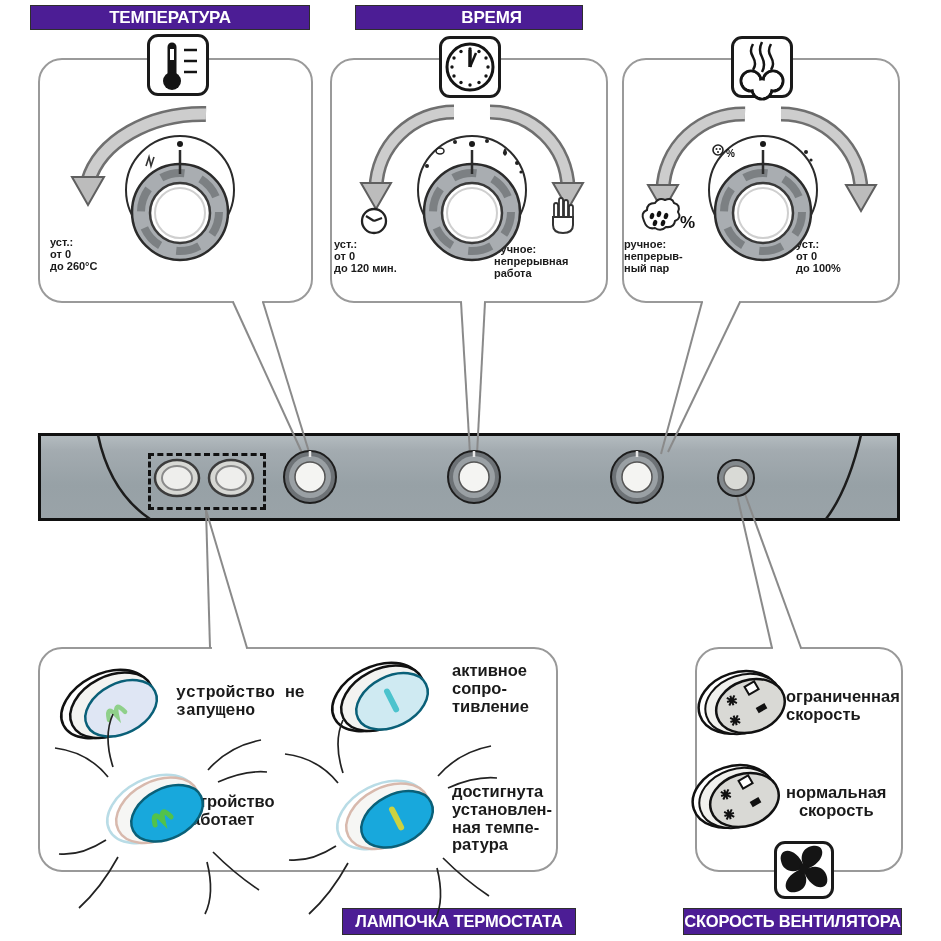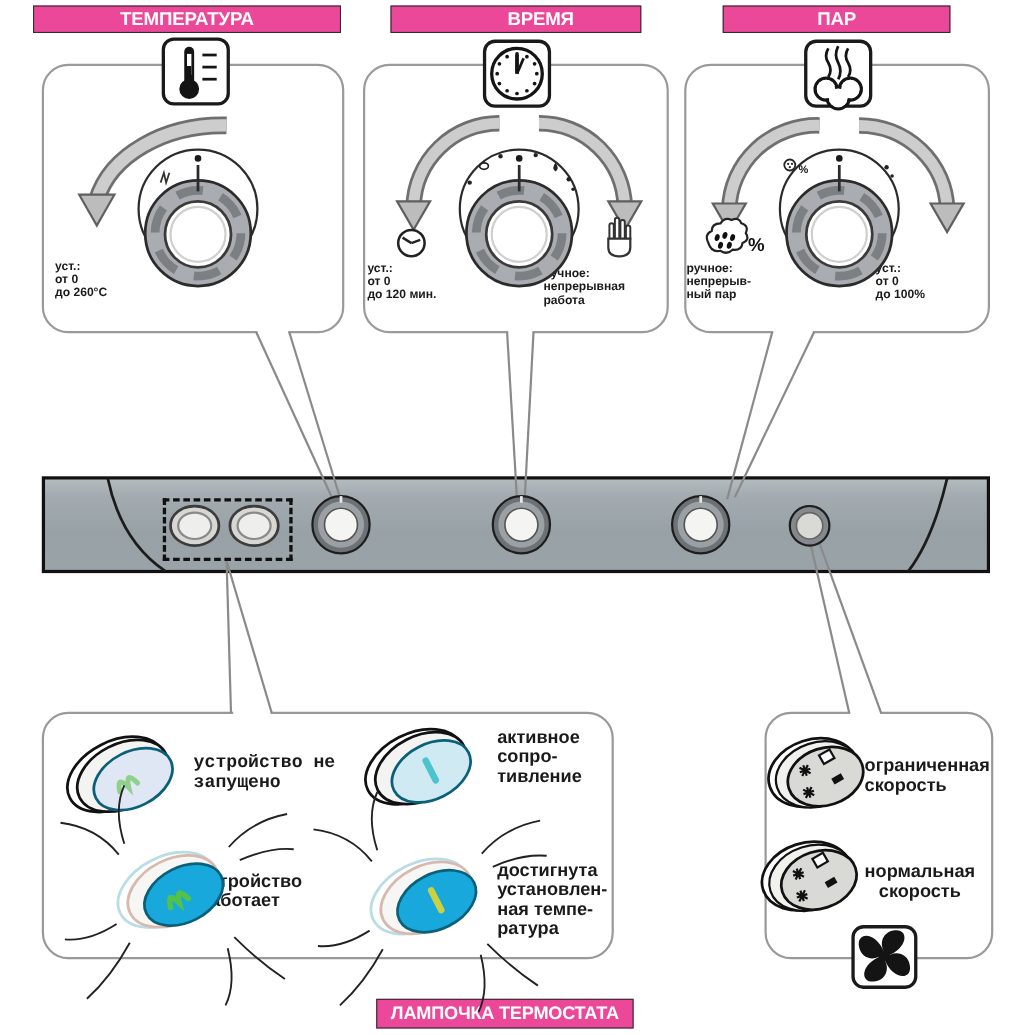--- a/index.html
+++ b/index.html
@@ -1,18 +1,18 @@
 <!DOCTYPE html>
 <html><head>
 <meta charset="utf-8">
 <style>
   html,body{margin:0;padding:0;background:#fff;}
   .canvas{position:relative;width:941px;height:941px;background:#fff;overflow:hidden;
           font-family:"Liberation Sans",sans-serif;color:#1a1a1a;}
-  .bar{position:absolute;height:25px;background:#ec4899;border:1px solid #2e2e2e;
+  .bar{position:absolute;height:25px;background:#4c1d95;border:1px solid #2e2e2e;
        display:flex;align-items:center;justify-content:center;color:#fff;
        font-size:17px;font-weight:bold;letter-spacing:-0.2px;box-sizing:border-box;}
   .panel{position:absolute;background:#fff;border:2px solid #9a9a9a;border-radius:24px;box-sizing:border-box;}
   .iconbox{position:absolute;width:62px;height:62px;background:#fff;border:3px solid #1a1a1a;
            border-radius:11px;box-sizing:border-box;}
   .strip{position:absolute;left:38px;top:433px;width:862px;height:88px;box-sizing:border-box;
          border:3px solid #111;background:linear-gradient(#b3bbbf 0%,#a3abb0 18%,#97a1a6 60%,#9aa3a8 100%);}
   .dashedrect{position:absolute;left:107px;top:17px;width:118px;height:57px;
               border:3px dashed #111;box-sizing:border-box;}
   .bigbox{position:absolute;background:#fff;border:2px solid #999;border-radius:24px;box-sizing:border-box;}
@@ -25,23 +25,20 @@
 <body>
 
 <div class="canvas">
 
   <div class="bar" style="left:30px;top:5px;width:280px;">
     <span>ТЕМПЕРАТУРА</span>
   </div>
   <div class="bar" style="left:355px;top:5px;width:228px;padding-left:45px;">
     <span>ВРЕМЯ</span>
   </div>
-  <div class="bar" style="left:657px;top:5px;width:207px;">
-    <span>ПАР</span>
-  </div>
 
   <div class="panel" style="left:38px;top:58px;width:275px;height:245px;"></div>
   <div class="panel" style="left:330px;top:58px;width:278px;height:245px;"></div>
   <div class="panel" style="left:622px;top:58px;width:278px;height:245px;"></div>
 
   <div class="iconbox" style="left:147px;top:34px;"></div>
   <div class="iconbox" style="left:439px;top:36px;"></div>
   <div class="iconbox" style="left:731px;top:36px;"></div>
 
   <div class="rangetext pre" style="left:50px;top:236px;width:84px;">уст.:
@@ -79,20 +76,23 @@
 установлен-
 ная темпе-
 ратура</div>
   <div class="note pre" style="left:786px;top:688px;">ограниченная
 скорость</div>
   <div class="note pre" style="left:786px;top:784px;text-align:center;">нормальная
 скорость</div>
 
   <div class="bar" style="left:318px;top:908px;width:234px;height:27px;font-size:16.5px;margin-left:24px;">
     <span>ЛАМПОЧКА ТЕРМОСТАТА</span>
+  </div>
+  <div class="bar" style="left:683px;top:908px;width:219px;height:27px;font-size:16.5px;">
+    <span>СКОРОСТЬ ВЕНТИЛЯТОРА</span>
   </div>
 
   <svg class="overlay" width="941" height="941" viewBox="0 0 941 941">
     <defs>
       <g id="knobtop">
         <circle cx="0" cy="0" r="54" fill="#fff" stroke="#2b2b2b" stroke-width="2"></circle>
         <circle cx="0" cy="-46" r="3" fill="#1a1a1a"></circle>
         <circle cx="0" cy="22" r="48" fill="#a9adb1" stroke="#2b2b2b" stroke-width="2.5"></circle>
         <circle cx="0" cy="22" r="39" fill="none" stroke="#7c8083" stroke-width="8" stroke-dasharray="24 17"></circle>
         <circle cx="0" cy="23" r="30" fill="#fff" stroke="#3a3a3a" stroke-width="2.5"></circle>

